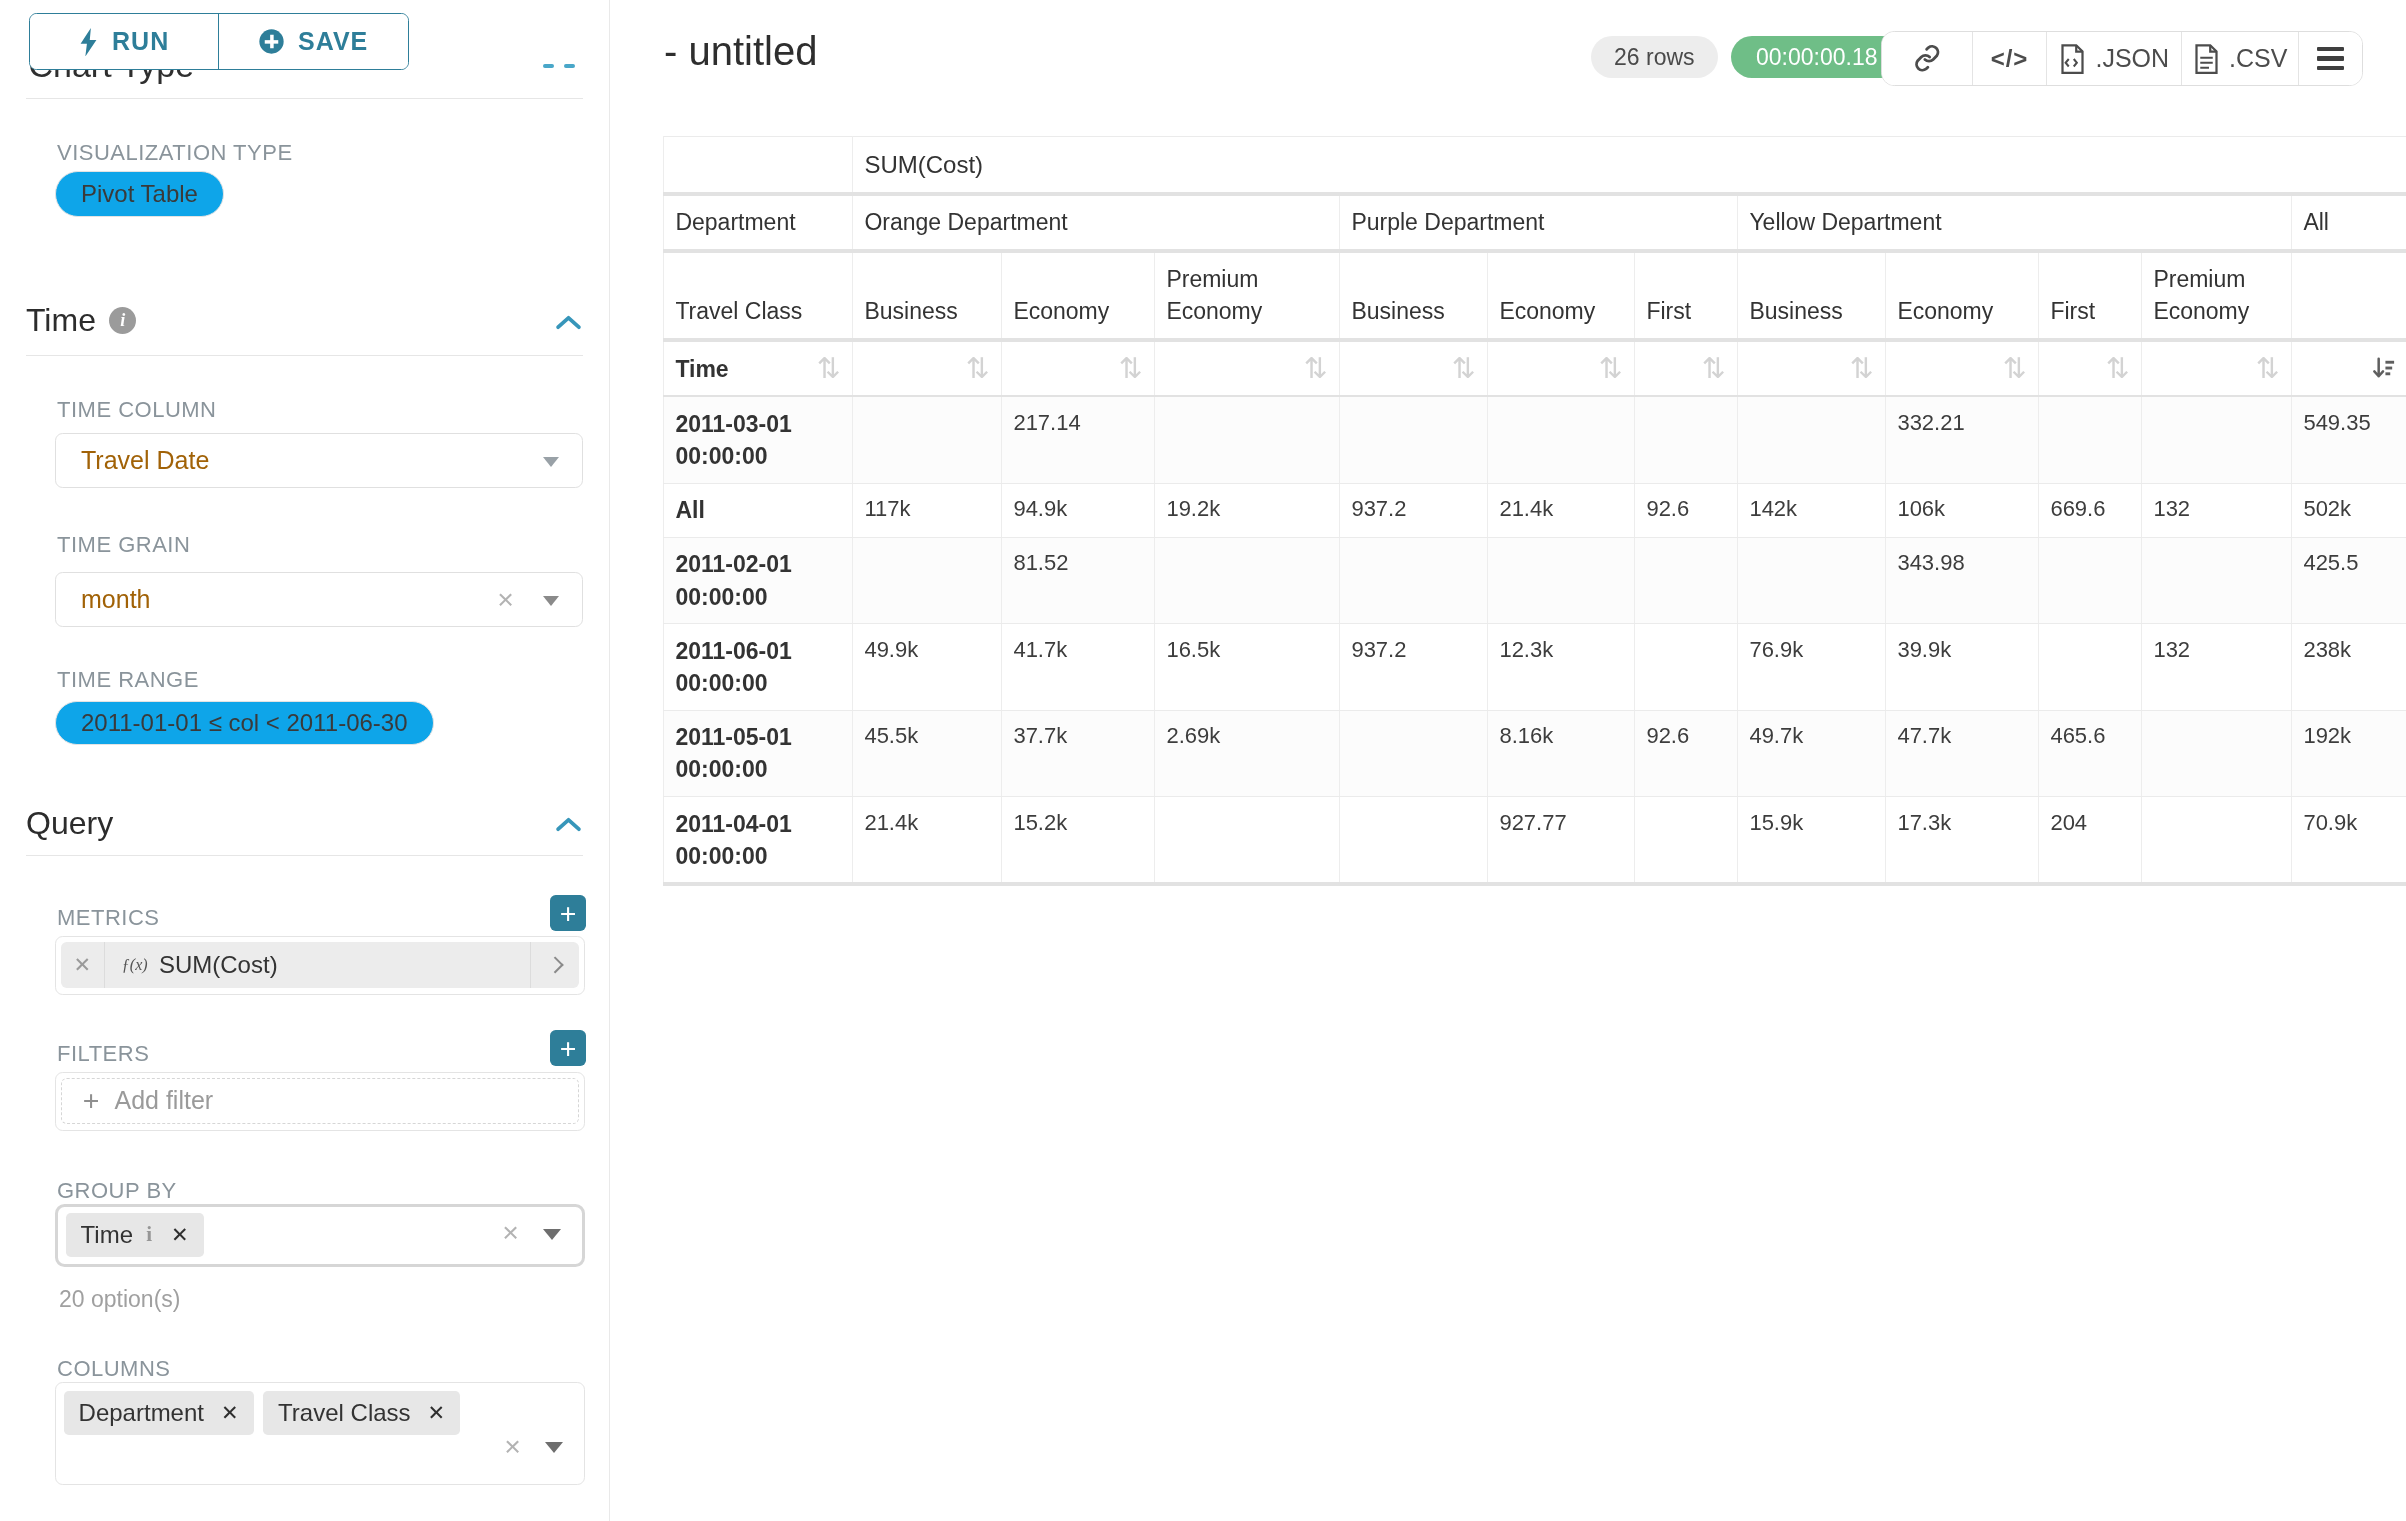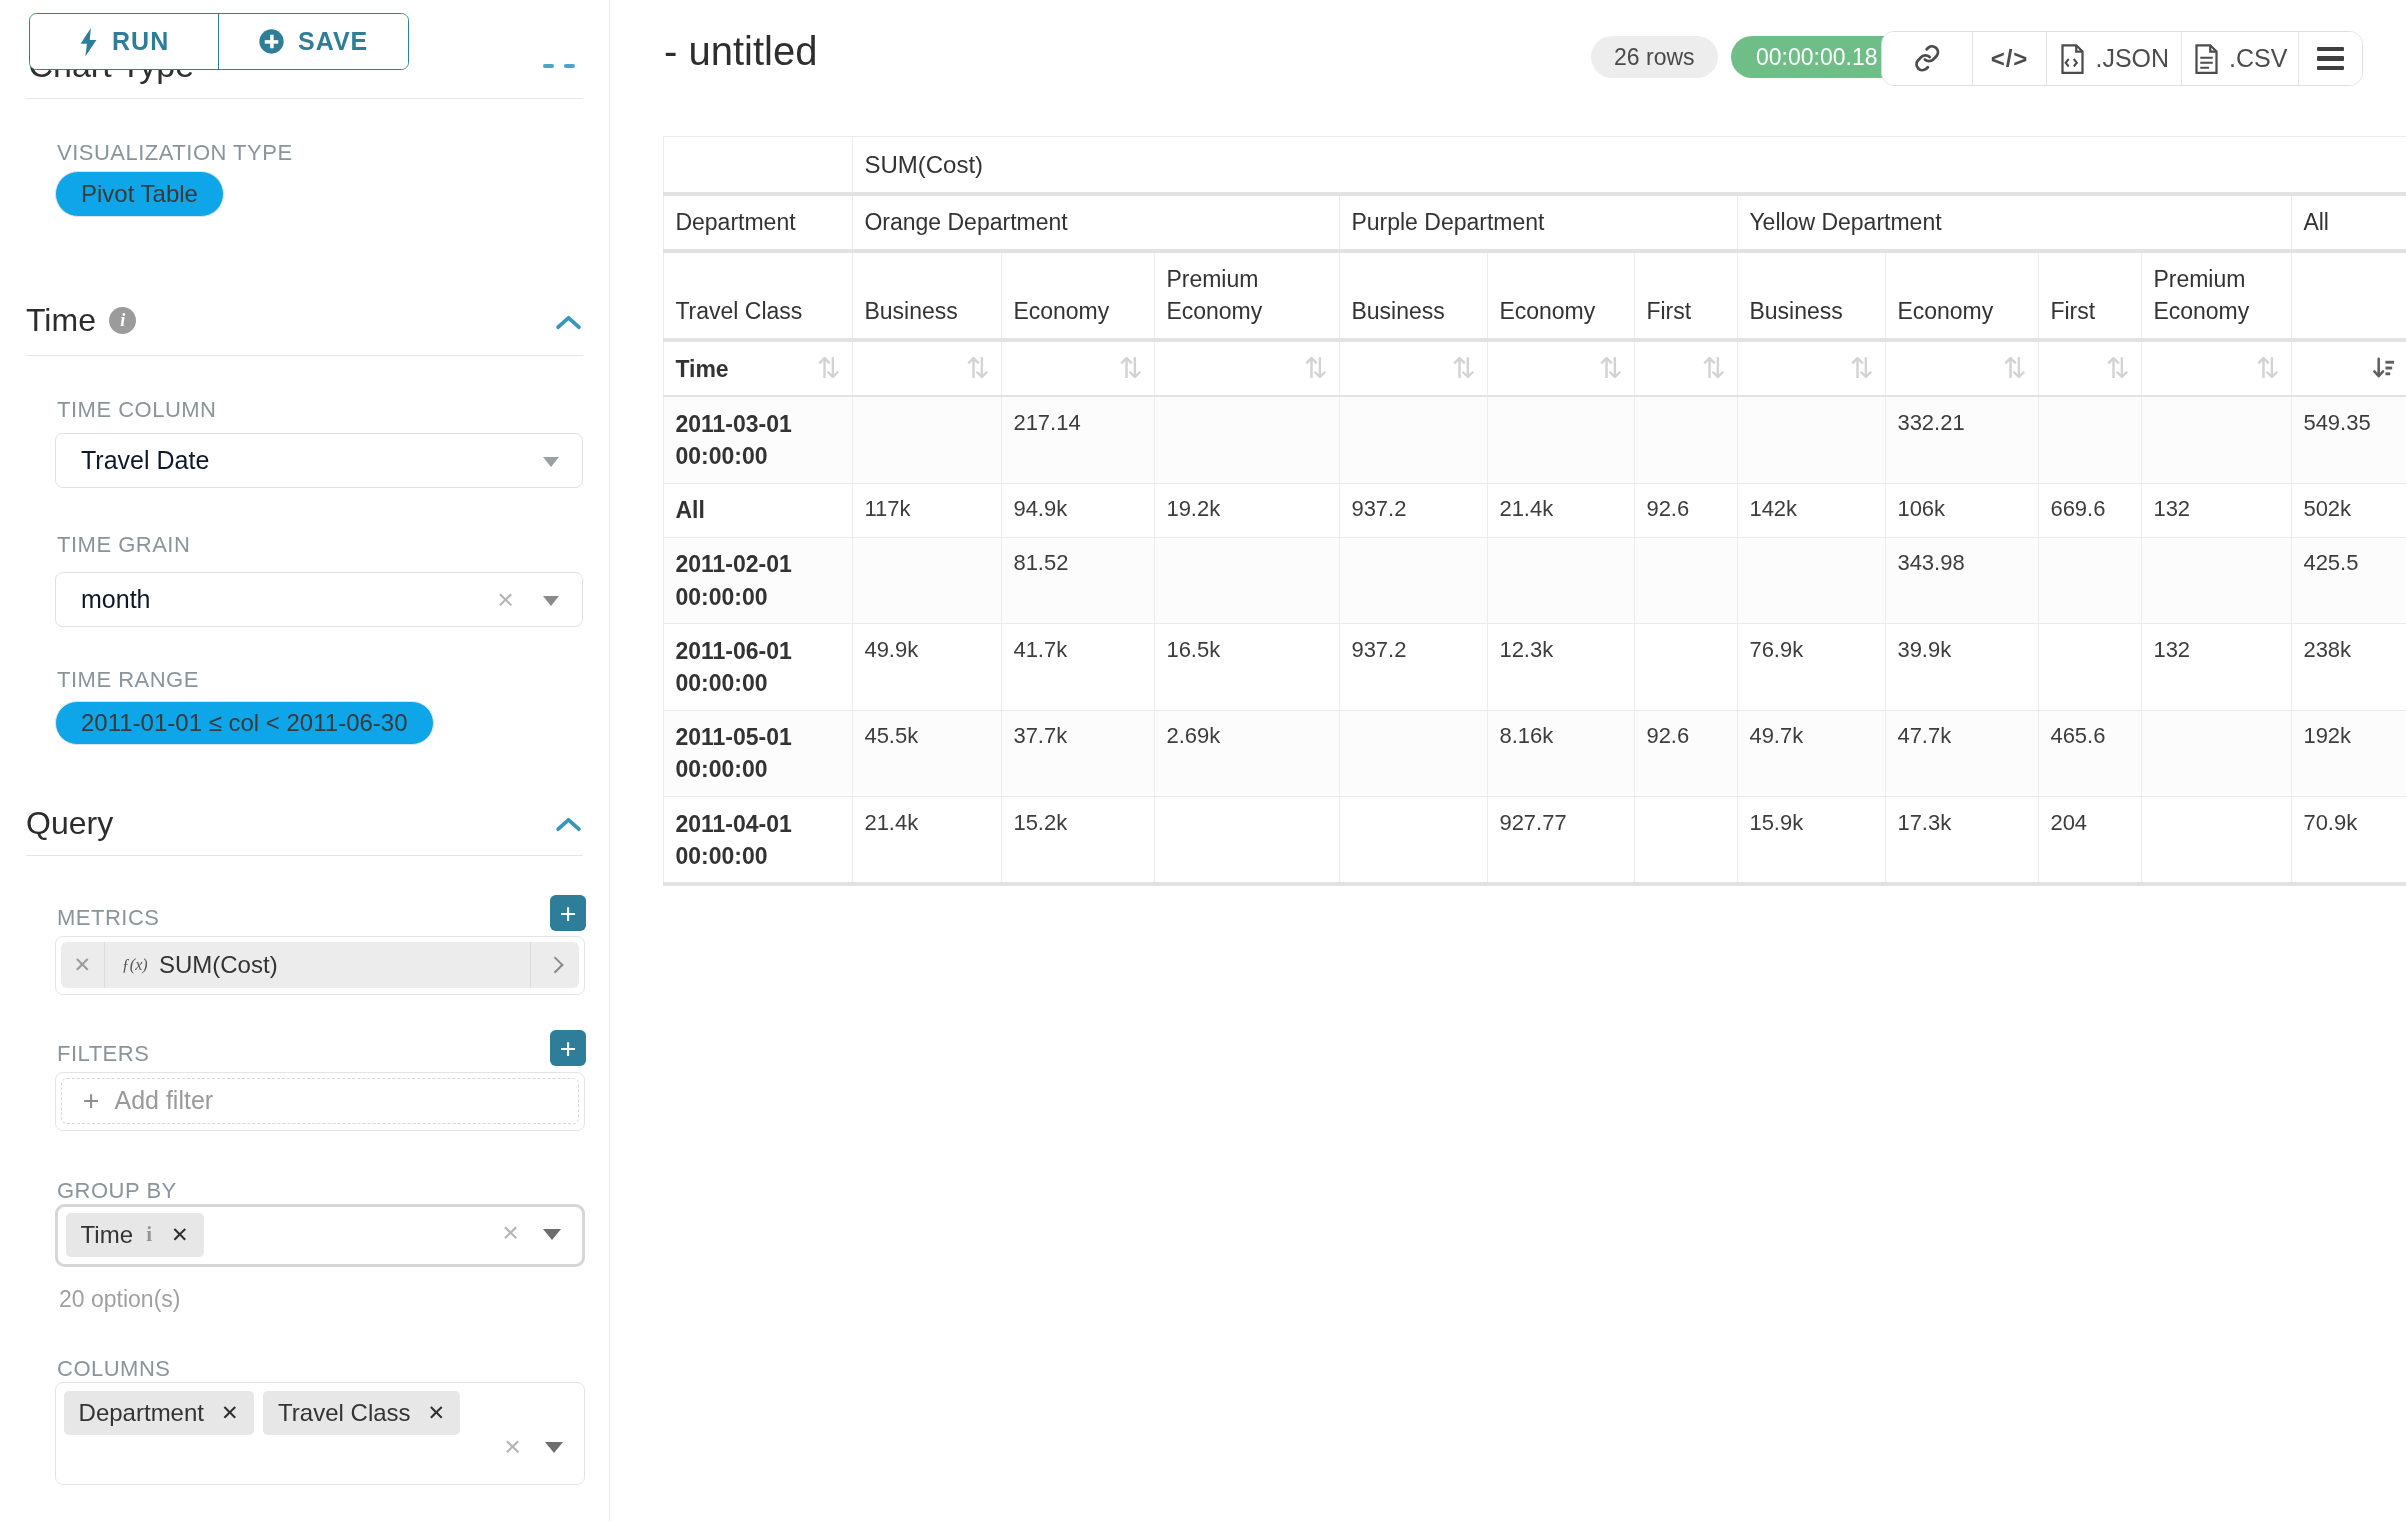--- a/index.html
+++ b/index.html
@@ -19,21 +19,21 @@
   .run-save button:first-child { border-right:1.9px solid #2e7e99; }
   .tiny-dash { position:absolute; width:11.4px; height:3.8px; background:#49a7c9; border-radius:1.9px; z-index:1; }
   .sb-divider { position:absolute; left:26px; width:557px; height:1px; background:#e6e6e6; }
   .sb-section { position:absolute; left:26px; font-size:32px; color:#2c2c2c; display:flex; align-items:center; gap:13.3px; }
   .info-dot { width:27px; height:27px; border-radius:50%; background:#9b9b9b; color:#fff; font-size:18px;
               font-weight:700; display:inline-flex; align-items:center; justify-content:center; font-family:"Liberation Serif",serif; font-style:italic; }
   .chev-up { position:absolute; left:555px; width:27px; height:17px; }
   .field-label { position:absolute; left:57px; font-size:22px; color:#8a949b; letter-spacing:0.5px; }
   .select-box { position:absolute; left:55px; width:528px; height:55px; border:1.9px solid #e0e0e0;
                 border-radius:7.6px; background:#fff; display:flex; align-items:center; }
-  .select-box .val { margin-left:25px; font-size:25px; color:#0f172a; }
+  .select-box .val { margin-left:25px; font-size:25px; color:#a16207; }
   .caret-down { width:0; height:0; border-left:8.6px solid transparent; border-right:8.6px solid transparent;
                 border-top:10.5px solid #99a1a7; position:absolute; }
   .clear-x { position:absolute; font-size:28.5px; color:#b3b3b3; line-height:1; }
   .pill { display:inline-flex; align-items:center; background:#0ea5e9; border:1px solid #e3e3e3;
           border-radius:23px; font-size:24px; color:#3a3a3a; padding:0 25px; height:46px; }
   .plus-btn { position:absolute; width:36px; height:36px; border-radius:5.7px; background:#2e7e99; color:#fff;
           font-size:28.5px; display:flex; align-items:center; justify-content:center; line-height:1; }
   .ctrl-outer { position:absolute; left:55px; width:530px; border:1.9px solid #e4e4e4; border-radius:7.6px; background:#fff; }
   .metric-chip { margin:4.8px; height:46px; background:#ececec; border-radius:5.7px; display:flex; align-items:center; }
   .metric-chip .xseg { width:44px; align-self:stretch; display:flex; align-items:center; justify-content:center;

